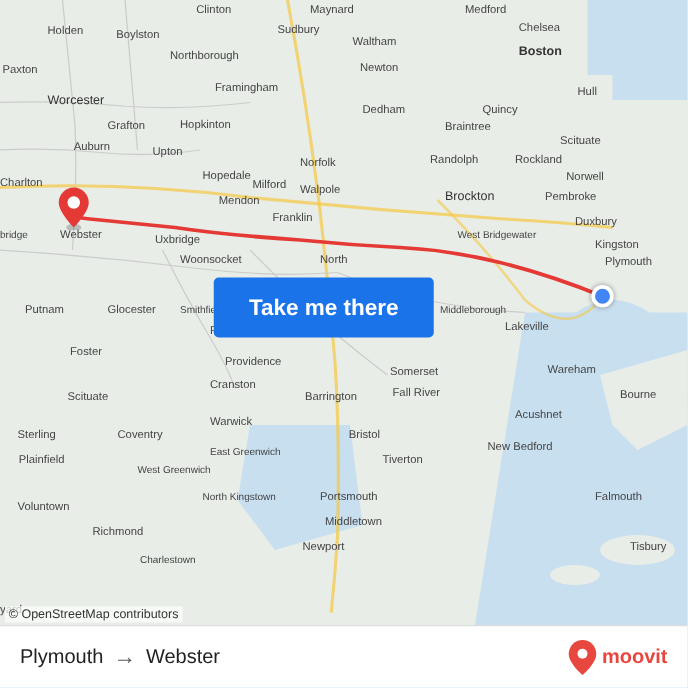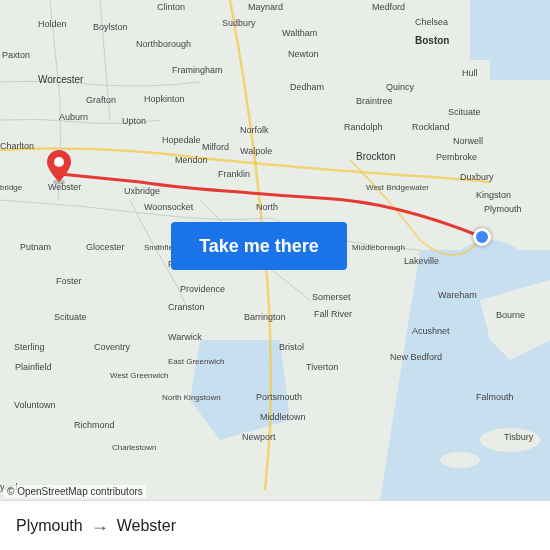--- a/index.html
+++ b/index.html
@@ -268,13 +268,20 @@
     <span>© OpenStreetMap contributors</span>
   </div>
 </div>
 
 <div id="bottom-bar">
   <div id="route-info">
     <span id="origin-label">Plymouth</span>
     <span id="arrow-icon">→</span>
     <span id="destination-label">Webster</span>
   </div>
+  <div id="moovit-logo">
+    <svg width="24" height="30" viewBox="0 0 24 30" xmlns="http://www.w3.org/2000/svg">
+      <path d="M12 1 C6 1 1 6 1 12 C1 20 12 29 12 29 C12 29 23 20 23 12 C23 6 18 1 12 1 Z" fill="#e8473f"></path>
+      <circle cx="12" cy="12" r="4" fill="white"></circle>
+    </svg>
+    <span id="moovit-text">moovit</span>
+  </div>
 </div>
 
 </body></html>

